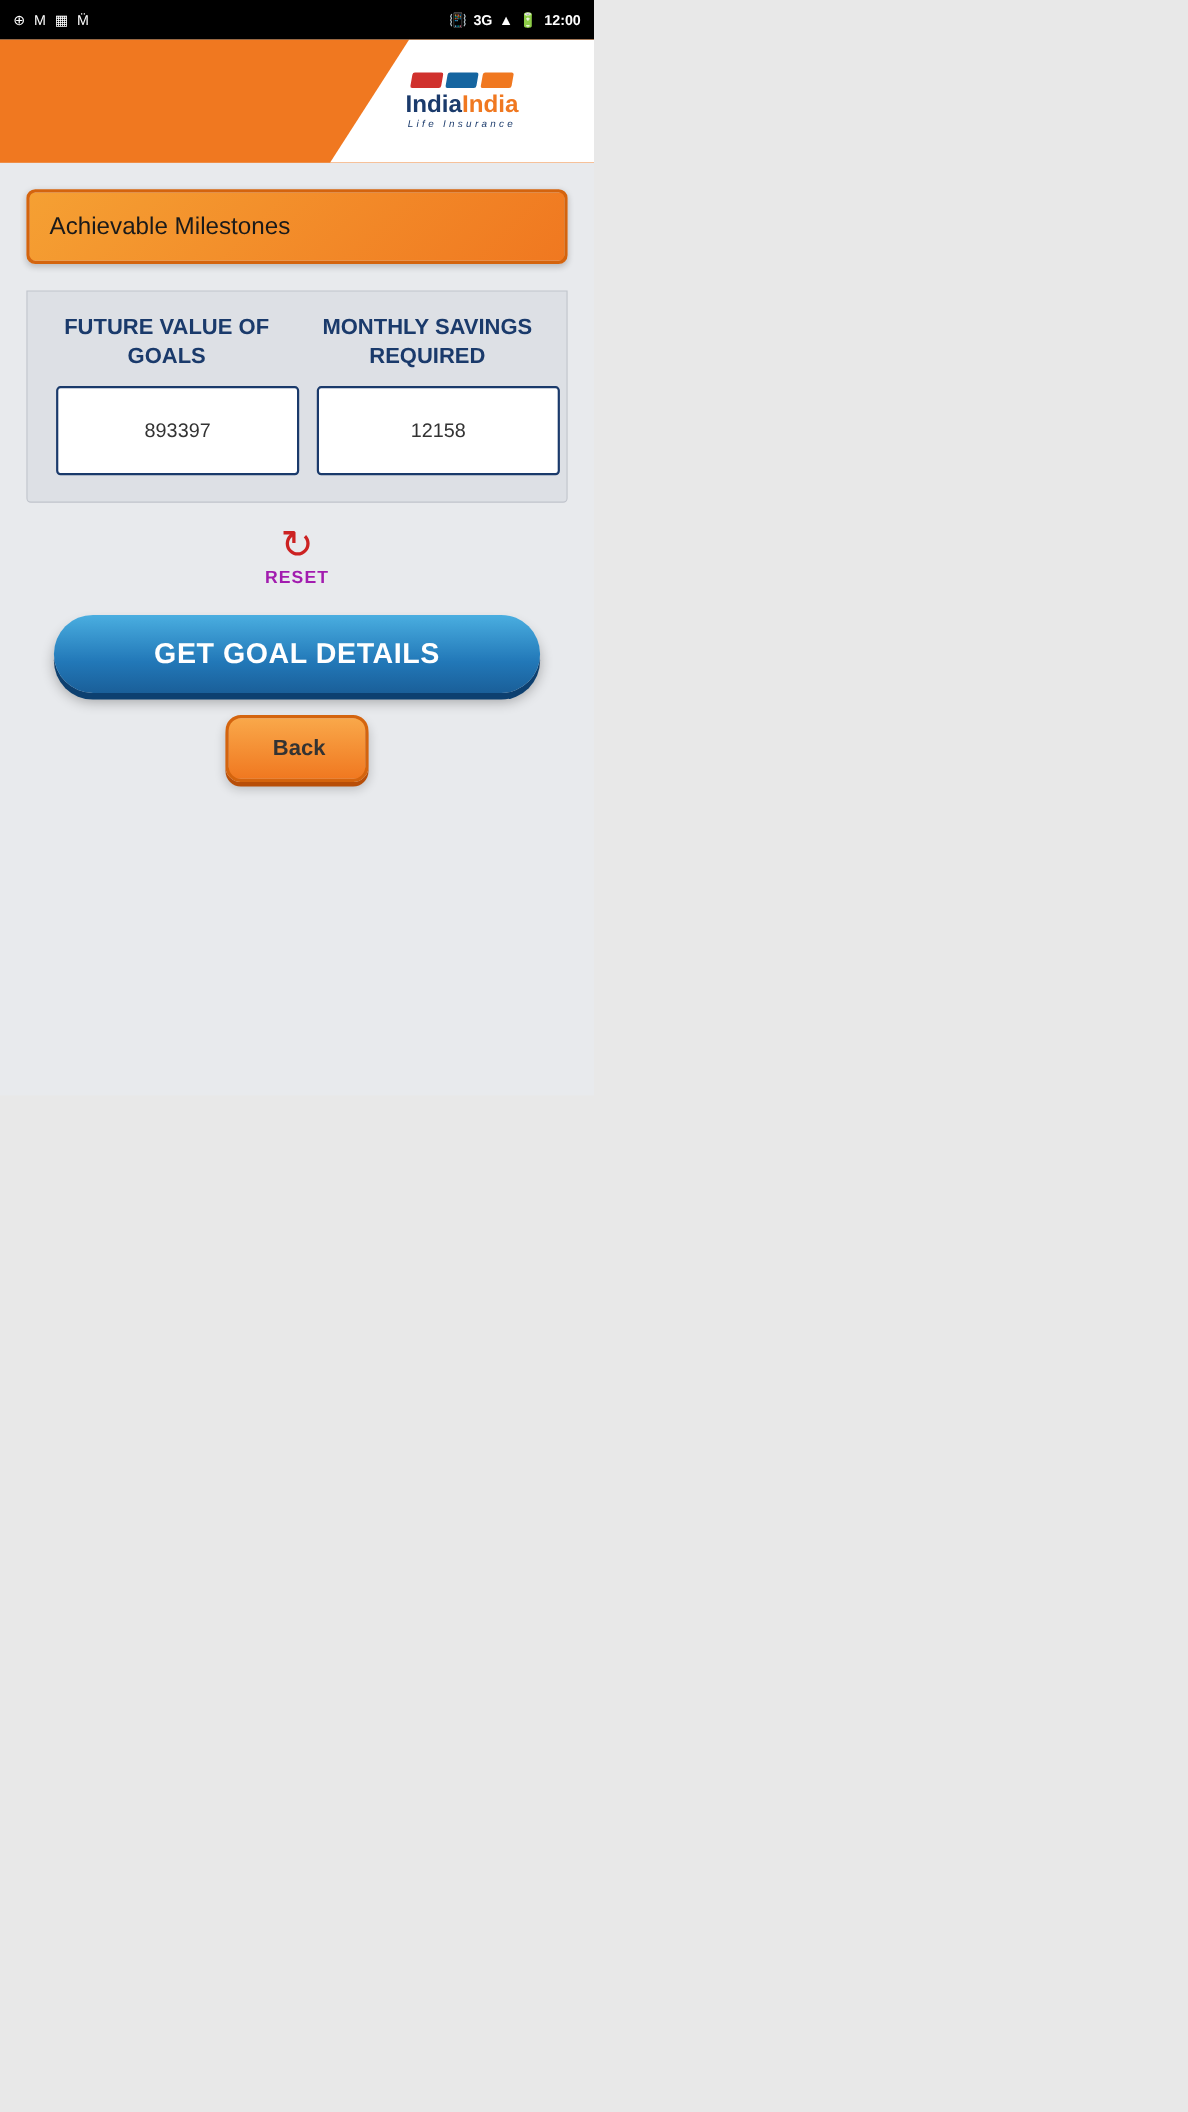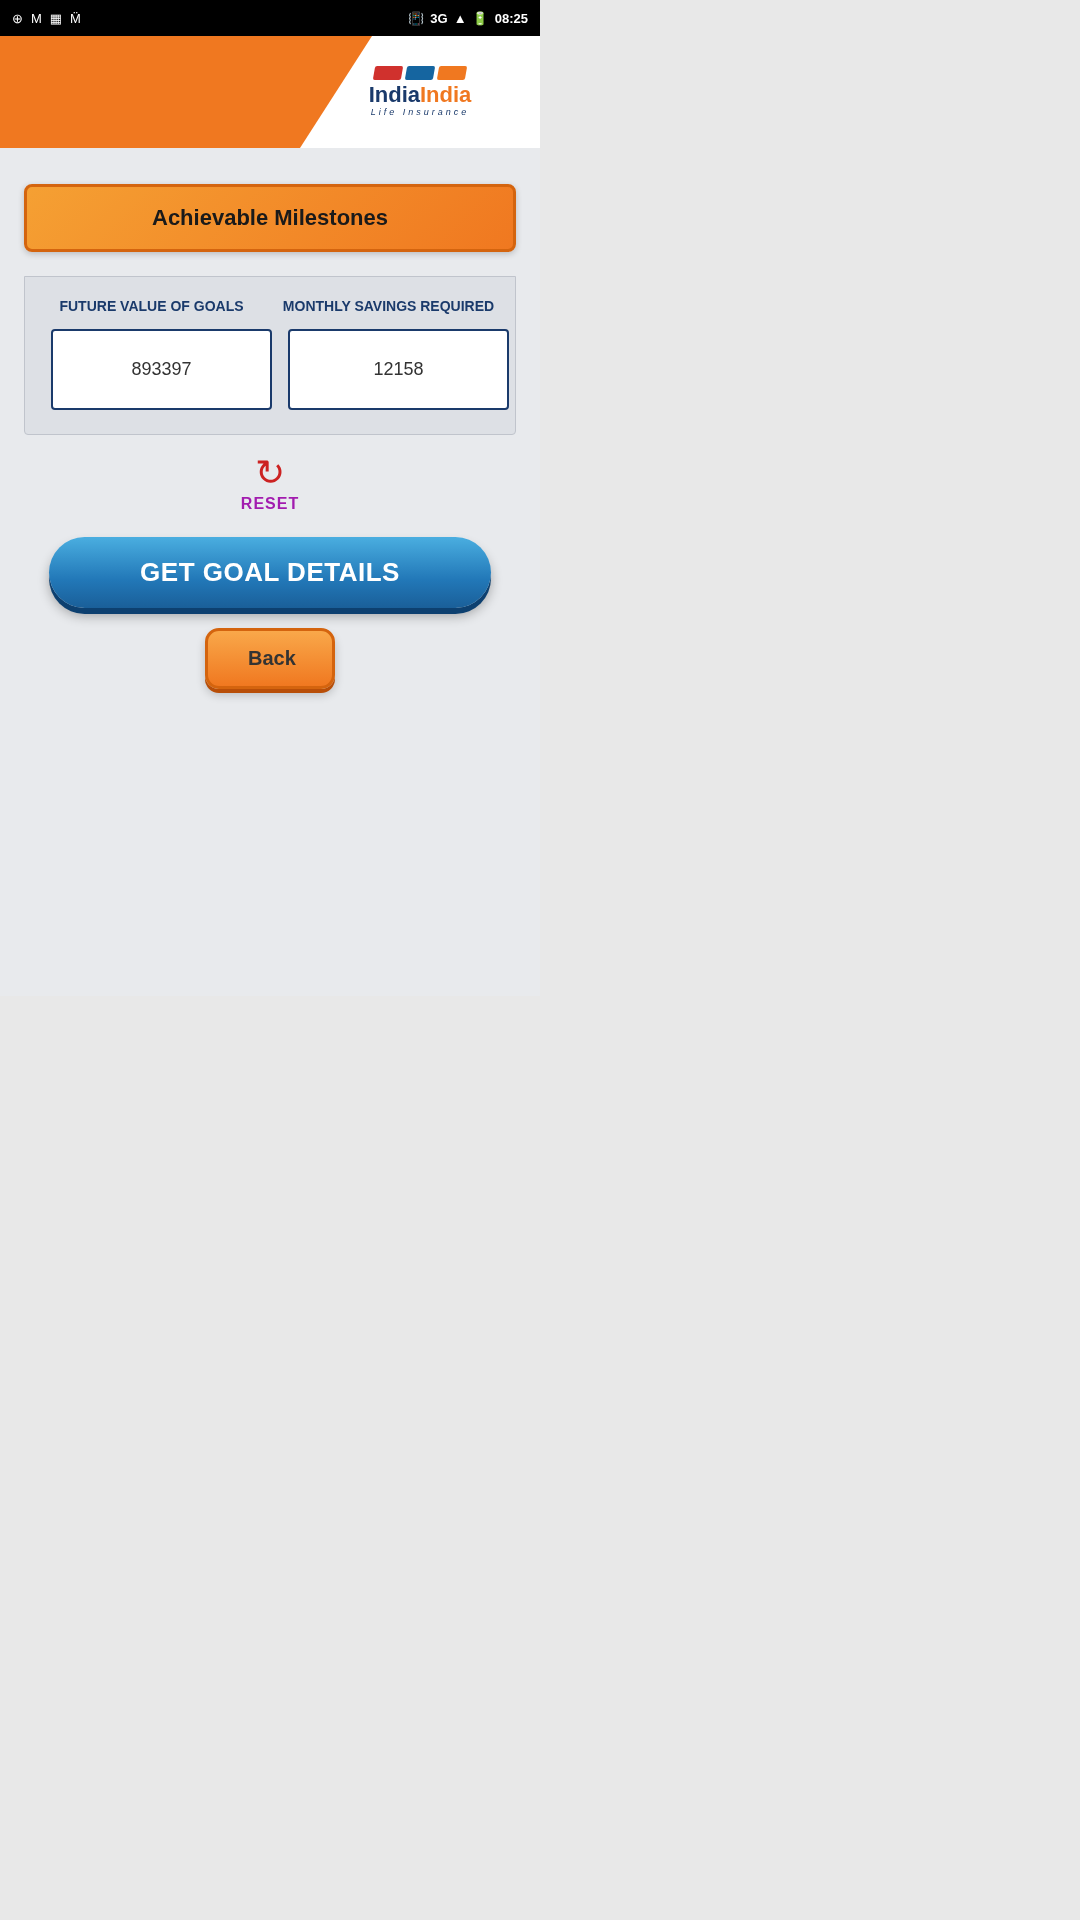--- a/index.html
+++ b/index.html
@@ -91,28 +91,27 @@
       min-height: 848px;
     }
 
     
     .milestones-btn {
       width: 100%;
       padding: 18px;
       background: linear-gradient(135deg, #f5a033 0%, #f07820 100%);
       border: 3px solid #d4640e;
       border-radius: 8px;
-      text-align: center;
+      text-align: left;
       font-size: 22px;
-      font-weight: bold;
+      font-weight: normal;
       color: #1a1a1a;
       margin-bottom: 24px;
       cursor: pointer;
       box-shadow: 0 2px 6px rgba(0,0,0,0.2);
-      margin-top: 12px;
     }
 
     
     .goal-header {
       width: 100%;
       background: #3490c8;
       padding: 14px;
       text-align: center;
       border-radius: 4px 4px 0 0;
       margin-bottom: 0;
@@ -137,21 +136,21 @@
       gap: 16px;
       justify-content: space-between;
     }
     .value-col {
       flex: 1;
       display: flex;
       flex-direction: column;
       align-items: center;
     }
     .value-label {
-      font-size: 14px;
+      font-size: 20px;
       font-weight: bold;
       color: #1a3a6b;
       text-align: center;
       margin-bottom: 14px;
       line-height: 1.3;
       text-transform: uppercase;
     }
     .value-input {
       width: 100%;
       padding: 28px 10px;
@@ -229,21 +228,21 @@
     <span>⊕</span>
     <span>M</span>
     <span>▦</span>
     <span>M̈</span>
   </div>
   <div class="status-right">
     <span>📳</span>
     <span>3G</span>
     <span>▲</span>
     <span>🔋</span>
-    <span>08:25</span>
+    <span>12:00</span>
   </div>
 </div>
 
 <div class="header">
   <div class="header-white-triangle"></div>
   <div class="header-logo">
     <div class="logo-flags">
       <div class="flag flag-red"></div>
       <div class="flag flag-blue"></div>
       <div class="flag flag-orange"></div>

